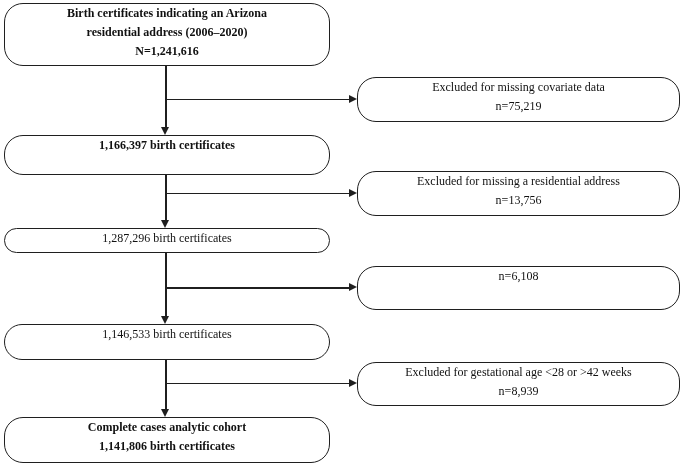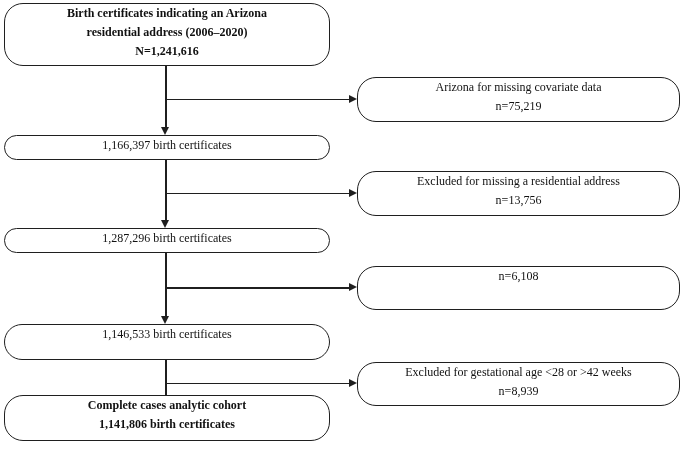--- a/index.html
+++ b/index.html
@@ -88,39 +88,39 @@
   <div class="arrow-down" style="top:409px;"></div>
   <div class="hline" style="top:382.7px;"></div>
   <div class="arrow-right" style="top:378.7px;"></div>
 
   <div class="box main-box bold" style="top:3px; height:63px;">
     <div class="txt">Birth certificates indicating an Arizona</div>
     <div class="txt">residential address (2006–2020)</div>
     <div class="txt">N=1,241,616</div>
   </div>
 
-  <div class="box main-box" style="top:135px; height:25px;">
+  <div class="box main-box" style="top:135px; height:40px;font-weight:bold;">
     <div class="txt">1,166,397 birth certificates</div>
   </div>
 
   <div class="box main-box" style="top:228px; height:25px;">
     <div class="txt">1,287,296 birth certificates</div>
   </div>
 
   <div class="box main-box" style="top:324px; height:36px;">
     <div class="txt">1,146,533 birth certificates</div>
   </div>
 
-  <div class="box main-box bold" style="top:395px; height:46px;">
+  <div class="box main-box bold" style="top:417px; height:46px;">
     <div class="txt">Complete cases analytic cohort</div>
     <div class="txt">1,141,806 birth certificates</div>
   </div>
 
   <div class="box excl-box" style="top:77px; height:45px;">
-    <div class="txt">Arizona for missing covariate data</div>
+    <div class="txt">Excluded for missing covariate data</div>
     <div class="txt">n=75,219</div>
   </div>
 
   <div class="box excl-box" style="top:171px; height:45px;">
     <div class="txt">Excluded for missing a residential address</div>
     <div class="txt">n=13,756</div>
   </div>
 
   <div class="box excl-box" style="top:266px; height:44px;">
     <div class="txt">n=6,108</div>

